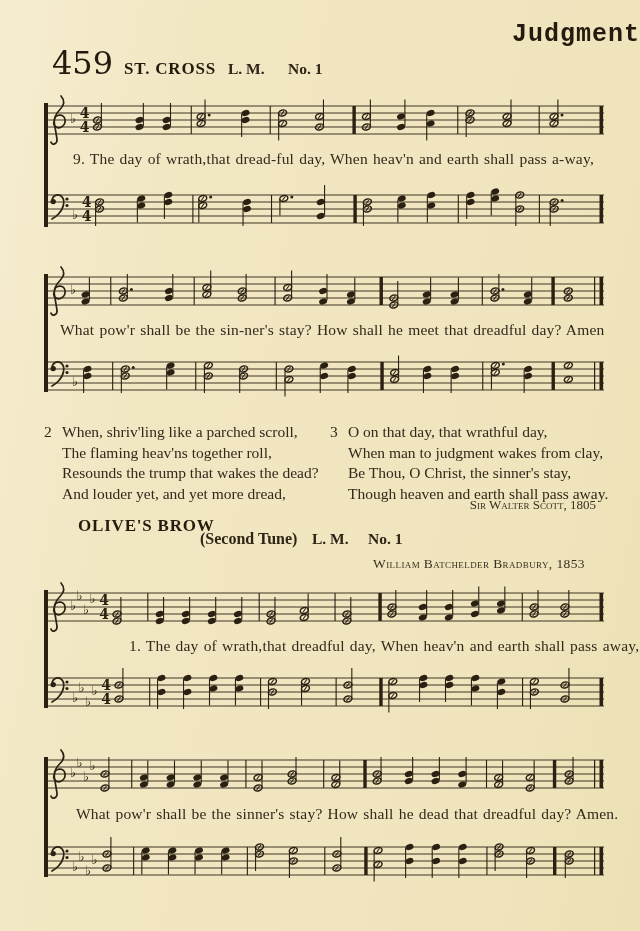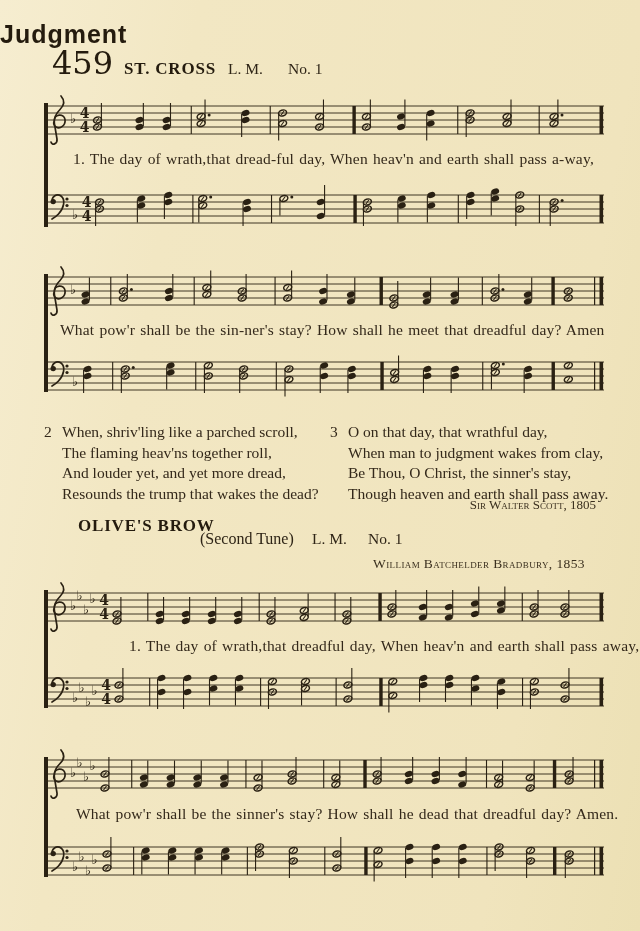--- a/index.html
+++ b/index.html
@@ -4,31 +4,31 @@
 <style>
   html,body{margin:0;padding:0;}
   body{width:640px;height:931px;overflow:hidden;}
   .page{
     position:absolute; top:0; left:0; width:640px; height:931px;
     background:linear-gradient(100deg,#f6edd0 0%,#f2e7c3 25%,#f0e4bd 80%,#ece0b4 100%);
     font-family:"Liberation Serif","DejaVu Serif",serif;
     color:#33281a;
   }
   .running-head{
-    position:absolute; top:20px; left:0; width:100%; text-align:left;
-    font-family:Liberation Sans, sans-serif; font-weight:700; font-size:25px; letter-spacing:1px; color:#241b0e;
+    position:absolute; top:20px; left:0; width:100%; text-align:right;
+    font-family:Liberation Mono, monospace; font-weight:700; font-size:25px; letter-spacing:1px; color:#241b0e;
   }
   .hymn-no{
     position:absolute; top:44px; left:52px;
     font-family:"DejaVu Serif",serif; font-size:32px; color:#241b0e;
   }
   .tune-name{position:absolute; font-weight:700; font-size:17px; letter-spacing:0.8px; color:#241b0e;}
   .tn1{top:59px; left:124px;}
   .tn2{top:516px; left:78px;}
-  .meta{position:absolute; font-size:15.5px; color:#2e2416;}
+  .meta{position:absolute; font-size:15.5px; color:#2e2416;font-weight:bold;}
   .composer{
     position:absolute; font-variant:small-caps; font-size:13.5px; letter-spacing:0.4px;
     color:#3a2f1e; text-align:right;
   }
   .sysline{position:absolute; left:44px; width:4px; background:#2a2113;}
   svg.staff{position:absolute; left:40px; width:565px; height:64px; overflow:visible;}
   .lyric{
     position:absolute; font-size:15.5px; letter-spacing:0.2px; word-spacing:1px;
     white-space:nowrap; color:#33281a;
   }
@@ -126,21 +126,21 @@
         <ellipse cx="467.10499999999996" cy="35.5" rx="4.1" ry="2.9" fill="none" stroke="#2a2113" stroke-width="1.5" transform="rotate(-18 467.10499999999996 35.5)"></ellipse>
         <line x1="464.905" y1="37.1" x2="469.30499999999995" y2="33.9" stroke="#2a2113" stroke-width="1.1" transform="rotate(-18 467.10499999999996 35.5)"></line>
         <line x1="471.00499999999994" y1="34.5" x2="471.00499999999994" y2="11.5" stroke="#2a2113" stroke-width="1.1"></line>
         <ellipse cx="513.9875" cy="28.5" rx="4.1" ry="2.9" fill="none" stroke="#2a2113" stroke-width="1.5" transform="rotate(-18 513.9875 28.5)"></ellipse>
         <line x1="511.78749999999997" y1="30.1" x2="516.1875" y2="26.9" stroke="#2a2113" stroke-width="1.1" transform="rotate(-18 513.9875 28.5)"></line>
         <ellipse cx="513.9875" cy="35.5" rx="4.1" ry="2.9" fill="none" stroke="#2a2113" stroke-width="1.5" transform="rotate(-18 513.9875 35.5)"></ellipse>
         <line x1="511.78749999999997" y1="37.1" x2="516.1875" y2="33.9" stroke="#2a2113" stroke-width="1.1" transform="rotate(-18 513.9875 35.5)"></line>
         <line x1="517.8874999999999" y1="34.5" x2="517.8874999999999" y2="11.5" stroke="#2a2113" stroke-width="1.1"></line>
         <circle cx="521.9875" cy="27" r="1.5" fill="#2a2113"></circle>
       </svg>
-    <div class="lyric" style="top:150px;left:73px;">1. The day of wrath,that dread-ful day, When heav'n and earth shall pass a-way,</div>
+    <div class="lyric" style="top:150px;left:73px;">9. The day of wrath,that dread-ful day, When heav'n and earth shall pass a-way,</div>
     <svg class="staff" style="top:177px;" viewBox="0 0 565 64">
         <line x1="4" y1="18" x2="564" y2="18" stroke="#2a2113" stroke-width="0.9"></line>
         <line x1="4" y1="25" x2="564" y2="25" stroke="#2a2113" stroke-width="0.9"></line>
         <line x1="4" y1="32" x2="564" y2="32" stroke="#2a2113" stroke-width="0.9"></line>
         <line x1="4" y1="39" x2="564" y2="39" stroke="#2a2113" stroke-width="0.9"></line>
         <line x1="4" y1="46" x2="564" y2="46" stroke="#2a2113" stroke-width="0.9"></line>
         <g transform="translate(8,0)">
           <path d="M4.5 26 C2.5 19.5 9 16 13 19 C17.8 22.6 16 31 10.5 37 C8 39.7 5.5 41.2 4 42" fill="none" stroke="#2a2113" stroke-width="1.7" stroke-linecap="round"></path>
           <circle cx="5.2" cy="24.6" r="2.7" fill="#2a2113"></circle>
           <circle cx="19" cy="22" r="1.6" fill="#2a2113"></circle>
@@ -373,22 +373,22 @@
         <line x1="526.1424999999999" y1="37.1" x2="530.5425" y2="33.9" stroke="#2a2113" stroke-width="1.1" transform="rotate(-18 528.3425 35.5)"></line>
       </svg>
   </div>
 
   <div class="verses">
     <div class="verse vA">
       <span class="vnum">2</span>
       <div>
         <div>When, shriv'ling like a parched scroll,</div>
         <div>The flaming heav'ns together roll,</div>
+        <div>Resounds the trump that wakes the dead?</div>
         <div>And louder yet, and yet more dread,</div>
-        <div>Resounds the trump that wakes the dead?</div>
       </div>
     </div>
     <div class="verse vB">
       <span class="vnum">3</span>
       <div>
         <div>O on that day, that wrathful day,</div>
         <div>When man to judgment wakes from clay,</div>
         <div>Be Thou, O Christ, the sinner's stay,</div>
         <div>Though heaven and earth shall pass away.</div>
       </div>

